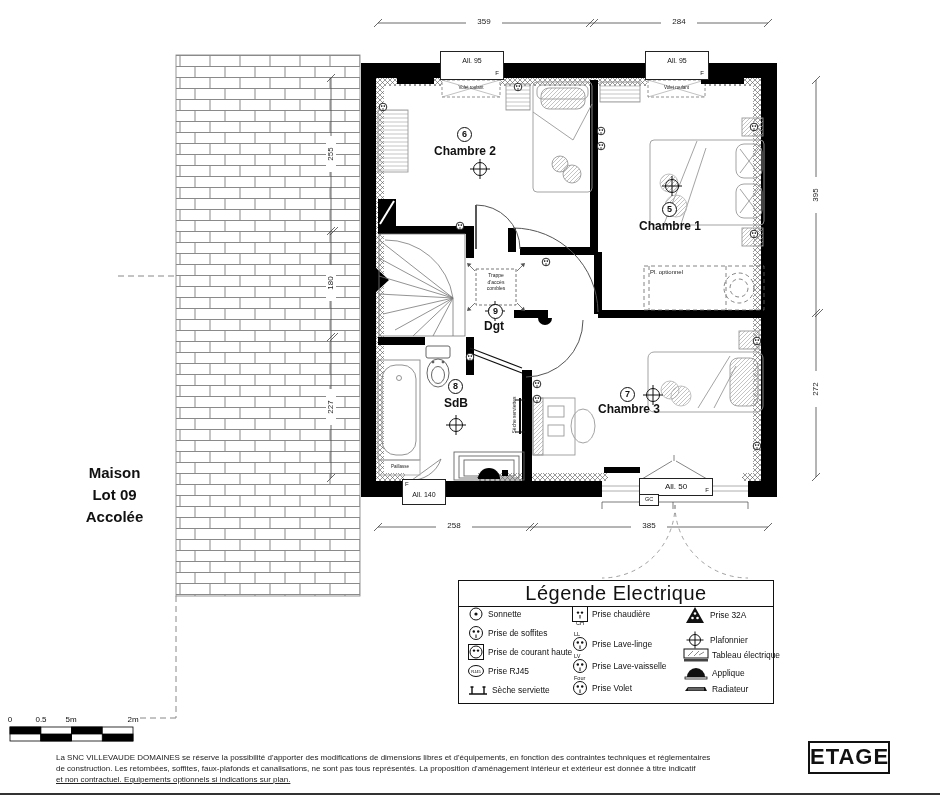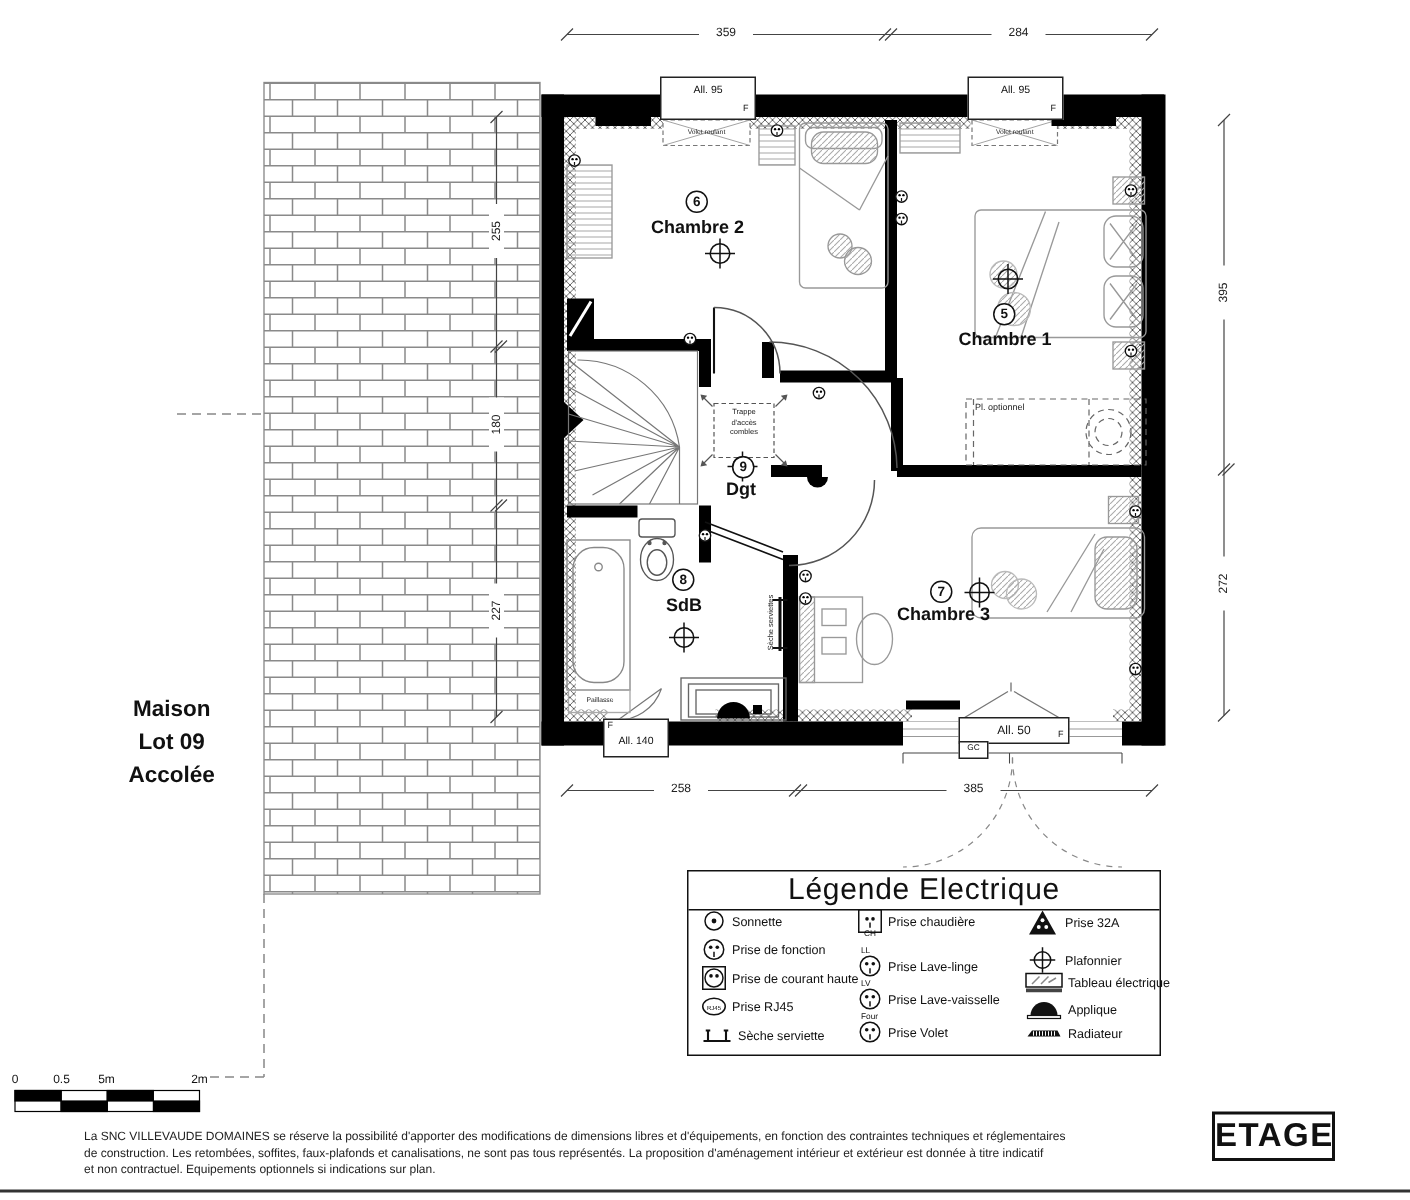--- a/index.html
+++ b/index.html
@@ -347,21 +347,21 @@
         </svg>
     <span>Sonnette</span>
   </div>
   <div class="li" style="left:8px;top:43px;">
     <svg width="18" height="18">
           <circle cx="9" cy="9" r="6.5" fill="none" stroke="#111"></circle>
           <circle cx="6.8" cy="7.5" r="1.2" fill="#111"></circle>
           <circle cx="11.2" cy="7.5" r="1.2" fill="#111"></circle>
           <line x1="9" y1="10.5" x2="9" y2="14" stroke="#111"></line>
         </svg>
-    <span>Prise de fonction</span>
+    <span>Prise de soffites</span>
   </div>
   <div class="li" style="left:8px;top:62px;">
     <svg width="18" height="18">
           <rect x="1.5" y="1.5" width="15" height="15" fill="none" stroke="#111"></rect>
           <circle cx="9" cy="9" r="6" fill="none" stroke="#111"></circle>
           <circle cx="7" cy="7.6" r="1.2" fill="#111"></circle>
           <circle cx="11" cy="7.6" r="1.2" fill="#111"></circle>
         </svg>
     <span>Prise de courant haute</span>
   </div>
@@ -455,17 +455,17 @@
     <svg width="26" height="14">
           <path d="M2 9 L5 5 H22 L24 9 Z" fill="#111"></path>
           <path d="M6 5.5 V8.5 M8 5.5 V8.5 M10 5.5 V8.5 M12 5.5 V8.5 M14 5.5 V8.5 M16 5.5 V8.5 M18 5.5 V8.5 M20 5.5 V8.5" stroke="#fff" stroke-width="0.7"></path>
         </svg>
     <span>Radiateur</span>
   </div>
 </div>
 
 <div class="disc" style="left:8px;top:752px;">La SNC VILLEVAUDE DOMAINES se réserve la possibilité d'apporter des modifications de dimensions libres et d'équipements, en fonction des contraintes techniques et réglementaires</div>
 <div class="disc" style="left:8px;top:763px;">de construction. Les retombées, soffites, faux-plafonds et canalisations, ne sont pas tous représentés. La proposition d'aménagement intérieur et extérieur est donnée à titre indicatif</div>
-<div class="disc" style="left:8px;top:774px;">et non contractuel. Equipements optionnels si indications sur plan.</div>
+<div class="disc" style="left:8px;top:774px;text-decoration:underline;">et non contractuel. Equipements optionnels si indications sur plan.</div>
 <div class="etage">ETAGE</div>
 <div class="botline"></div>
 
 </div>
 
 </body></html>

